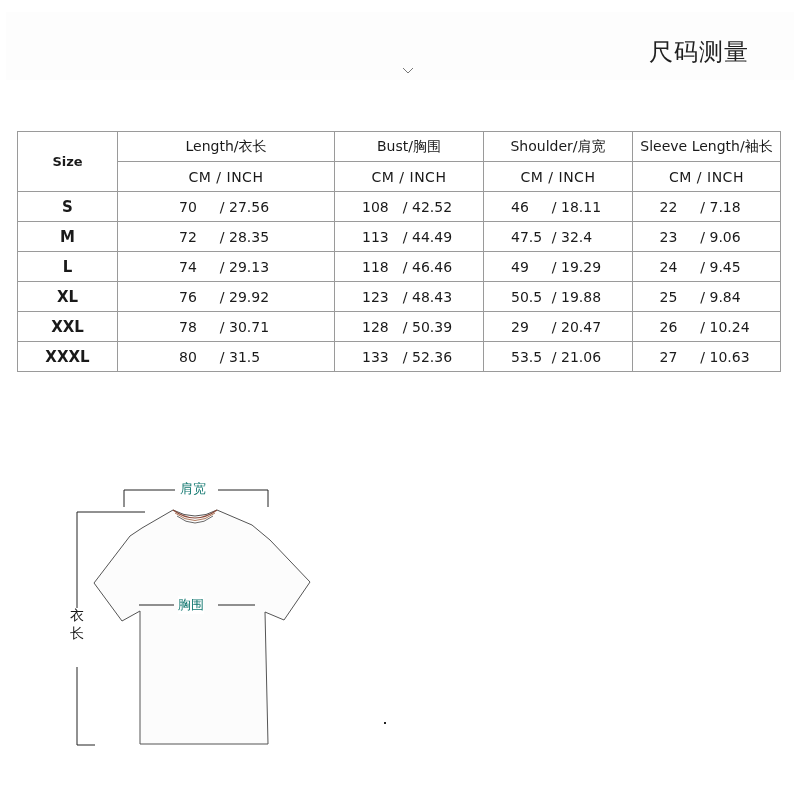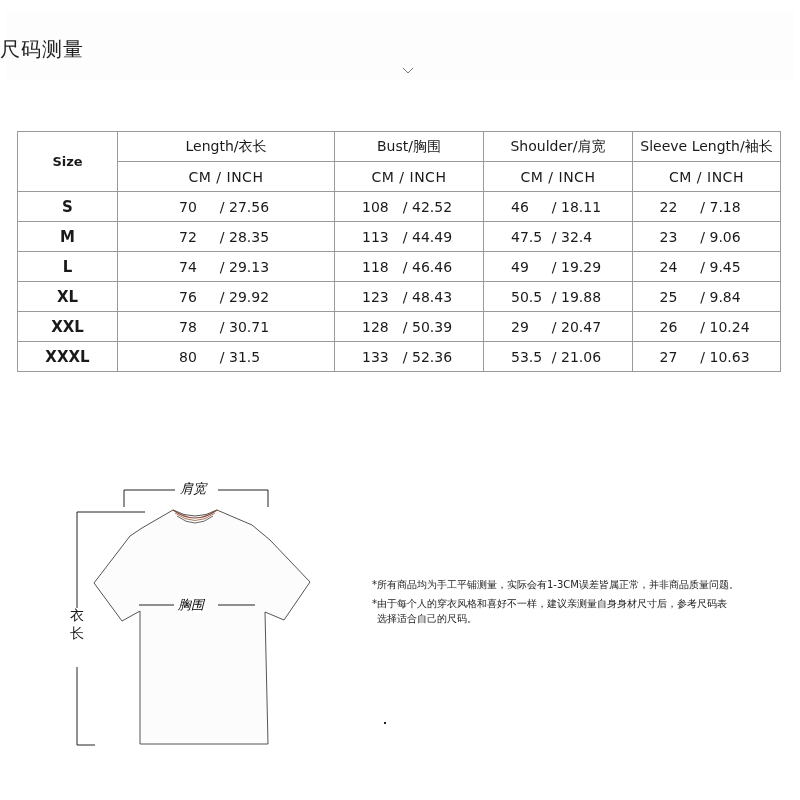--- a/index.html
+++ b/index.html
@@ -7,22 +7,22 @@
       width: 800px; height: 800px; position: relative; overflow: hidden;
       background: #ffffff;
       font-family: "DejaVu Sans", "Liberation Sans", sans-serif;
       color: #1a1a1a;
     }
     .top-band {
       position: absolute; left: 6px; top: 12px; width: 788px; height: 68px;
       background: #fdfdfd;
     }
     .page-title {
-      position: absolute; left: 0; top: 36px; width: 749px; text-align: left;
-      font-size: 20px; font-weight: normal; letter-spacing: 1px; color: #1f1f1f;
+      position: absolute; left: 0; top: 36px; width: 749px; text-align: right;
+      font-size: 24px; font-weight: normal; letter-spacing: 1px; color: #1f1f1f;
     }
     .title-chevron {
       position: absolute; left: 403px; top: 66px; width: 10px; height: 10px;
     }
     
     .size-table {
       position: absolute; left: 17px; top: 131px;
       border-collapse: collapse;
       font-family: "DejaVu Sans", sans-serif;
     }
@@ -40,21 +40,21 @@
     .c-shoulder { width: 148px; }
     .c-sleeve { width: 147px; }
     .val { display: inline-block; }
     .val .cm { display: inline-block; min-width: 36px; text-align: left; }
     .val .sep { display: inline-block; width: 14px; text-align: center; }
     .val .inch { display: inline-block; min-width: 44px; text-align: left; }
 
     
     .diagram { position: absolute; left: 60px; top: 470px; width: 260px; height: 290px; }
     .diagram svg { position: absolute; left: 0; top: 0; }
-    .dlabel { position: absolute; font-size: 13px; color: #000000; background: #fff; font-style: italic; }
+    .dlabel { position: absolute; font-size: 13px; color: #0f766e; background: #fff; }
     .dlabel-vert { position: absolute; font-size: 14px; line-height: 18px; width: 16px; text-align: center; color: #1a1a1a; }
 
     
     .tips { position: absolute; left: 372px; top: 568px; width: 410px; }
     .tips-header { position: relative; height: 24px; }
     .tips-line { position: absolute; top: 11px; height: 1px; background: #333; }
     .tips-title {
       position: absolute; left: 0; width: 410px; top: 0; text-align: center;
       font-size: 16px; color: #e0101f; letter-spacing: 1px;
     }
@@ -152,20 +152,15 @@
     <line x1="79" y1="135" x2="114" y2="135" stroke="#222" stroke-width="1"></line>
     <line x1="158" y1="135" x2="195" y2="135" stroke="#222" stroke-width="1"></line>
   </svg>
   <div class="dlabel" style="left:120px; top:10px;">肩宽</div>
   <div class="dlabel" style="left:118px; top:126px;">胸围</div>
   <div class="dlabel-vert" style="left:9px; top:136px;">衣</div>
   <div class="dlabel-vert" style="left:9px; top:154px;">长</div>
 </div>
 
 <div class="tips">
-  <div class="tips-list">
-    <p class="tip">*所有商品均为手工平铺测量，实际会有1-3CM误差皆属正常，并非商品质量问题。</p>
-    <p class="tip" style="margin-bottom:0">*由于每个人的穿衣风格和喜好不一样，建议亲测量自身身材尺寸后，参考尺码表</p>
-    <p class="tip tip-cont">选择适合自己的尺码。</p>
-  </div>
 </div>
 
 <div class="stray-dot"></div>
 
 </body></html>

